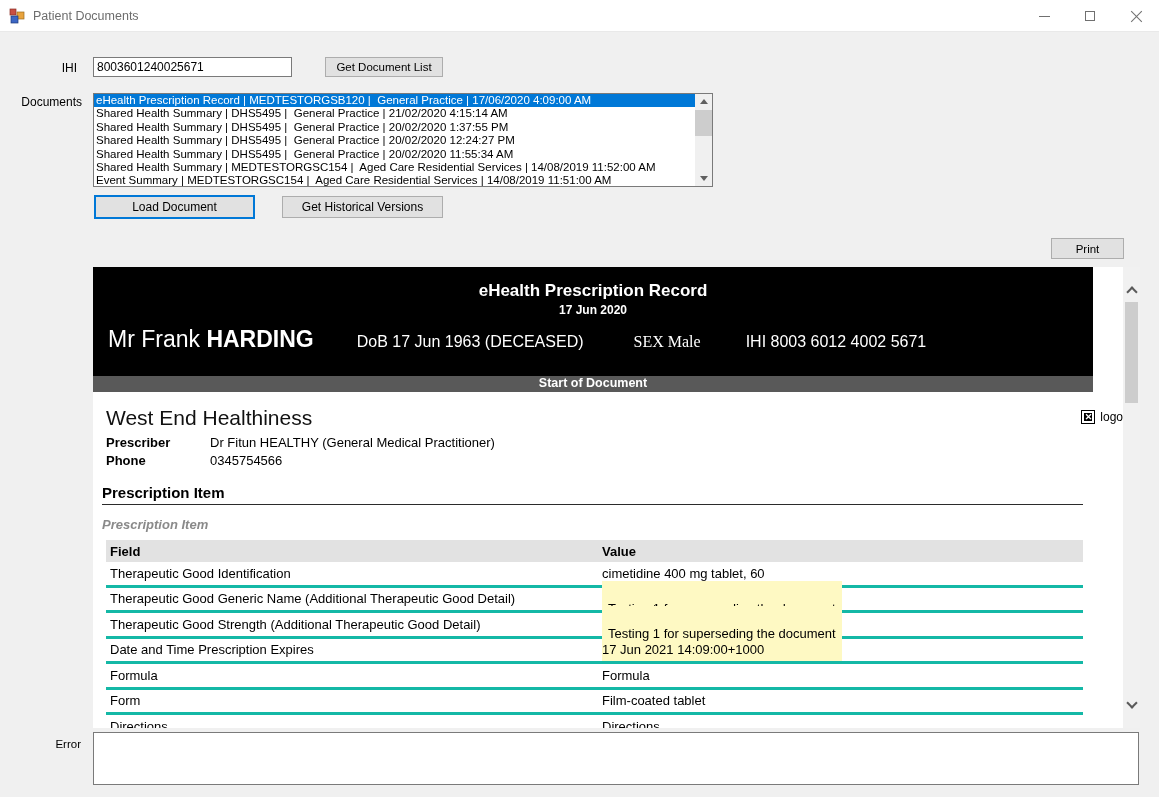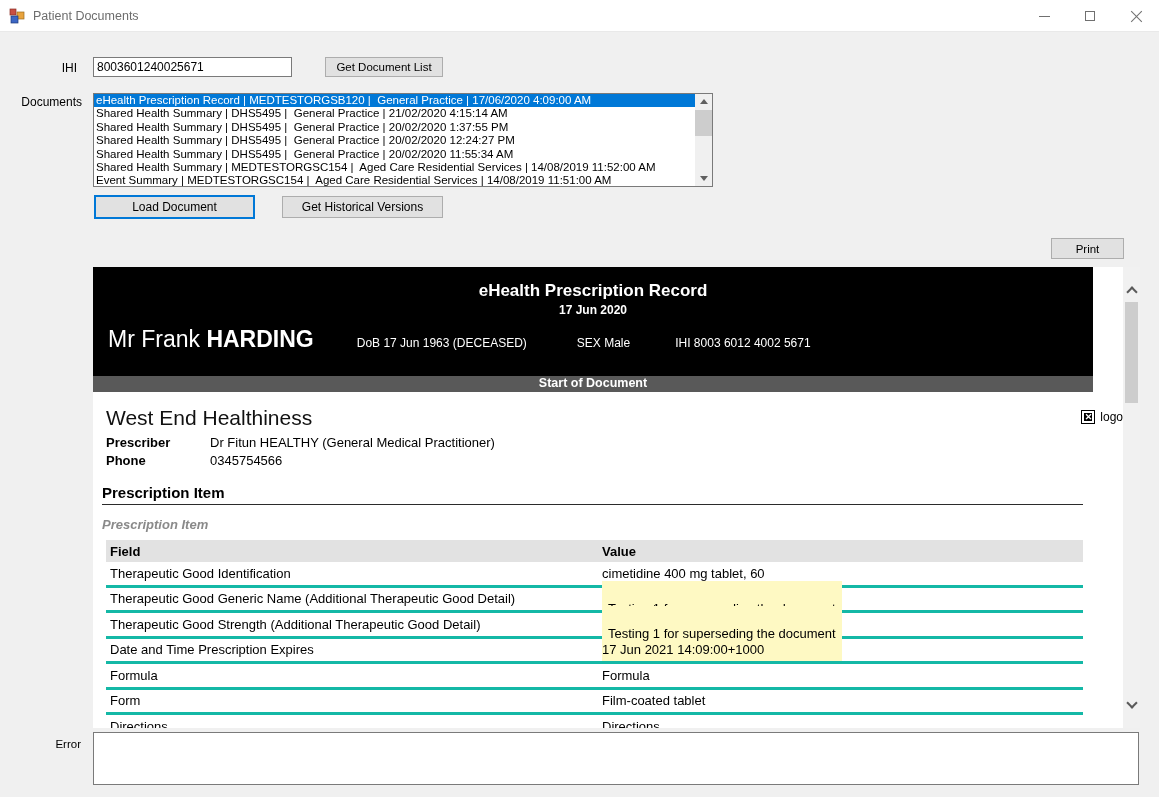--- a/index.html
+++ b/index.html
@@ -52,22 +52,22 @@
   
   .docview { position:absolute; left:93px; top:267px; width:1047px; height:461px; background:#ffffff; overflow:hidden; }
   .doc-content { position:absolute; left:0; top:0; width:1030px; }
 
   .doc-header { width:1000px; height:109px; background:#000; color:#fff; }
   .doc-title { text-align:center; padding-top:14px; font-size:17px; font-weight:bold; }
   .doc-date { text-align:center; padding-top:2px; font-size:12px; font-weight:bold; }
   .patient-line { display:flex; align-items:baseline; padding-left:15px; margin-top:9px; }
   .patient-name { font-size:23px; }
   .patient-surname { font-weight:bold; }
-  .pat-kv { font-size:12px; white-space:nowrap;padding-left:13px; }
-  .kv-dob { margin-left:30px; } .kv-sex { margin-left:37px; } .kv-ihi { margin-left:32px; }
+  .pat-kv { font-size:16px; white-space:nowrap;padding-left:13px; }
+  .kv-dob { margin-left:30px; } .kv-sex { margin-left:37px;font-family:Liberation Serif, serif; } .kv-ihi { margin-left:32px; }
 
   .start-banner { width:1000px; height:16px; background:#595959; color:#fff; font-size:12.5px; font-weight:bold; text-align:center; line-height:15px; }
 
   .doc-body { position:relative; width:1000px; }
   .org-line { display:flex; justify-content:space-between; align-items:flex-start; margin:14px 0 0 13px; }
   .org-name { font-size:21px; color:#111; }
   .logo-wrap { display:flex; align-items:center; margin-top:4px; margin-right:-30px; }
   .broken-img { width:14px; height:14px; background:#000; border:1px solid #000; box-shadow:inset 0 0 0 2px #fff; position:relative; }
   .broken-img::before { content:"\2715"; position:absolute; left:2.5px; top:0.5px; color:#fff; font-size:9px; font-weight:bold; }
   .logo-text { font-size:12px; margin-left:5px; color:#000; }

